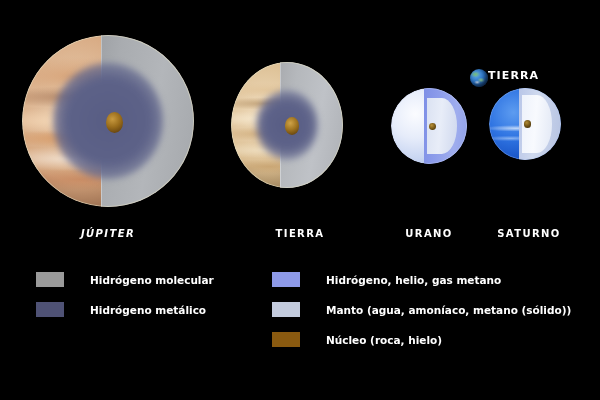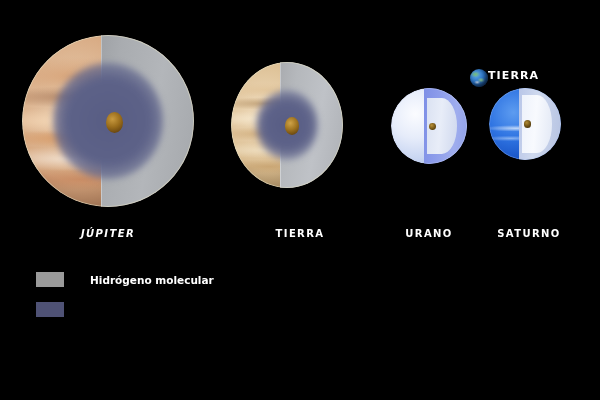--- a/index.html
+++ b/index.html
@@ -280,17 +280,32 @@
   <div class="planet-name" style="left:429px; top:228px;">URANO</div>
   <div class="planet-name" style="left:529px; top:228px;">SATURNO</div>
 
   <div class="legend-col" id="legend-left">
     <div class="legend-row">
       <span class="legend-swatch" style="background:#9a9a9a"></span>
       <span class="legend-text">Hidrógeno molecular</span>
     </div>
     <div class="legend-row">
       <span class="legend-swatch" style="background:#4f5275"></span>
-    </div>
-  </div>
-
+      <span class="legend-text">Hidrógeno metálico</span>
+    </div>
+  </div>
+
+  <div class="legend-col" id="legend-right">
+    <div class="legend-row">
+      <span class="legend-swatch" style="background:#8e9ae8"></span>
+      <span class="legend-text">Hidrógeno, helio, gas metano</span>
+    </div>
+    <div class="legend-row">
+      <span class="legend-swatch" style="background:#c3cbdd"></span>
+      <span class="legend-text">Manto (agua, amoníaco, metano (sólido))</span>
+    </div>
+    <div class="legend-row">
+      <span class="legend-swatch" style="background:#8a5a10"></span>
+      <span class="legend-text">Núcleo (roca, hielo)</span>
+    </div>
+  </div>
 
 </div>
 
 </body></html>

